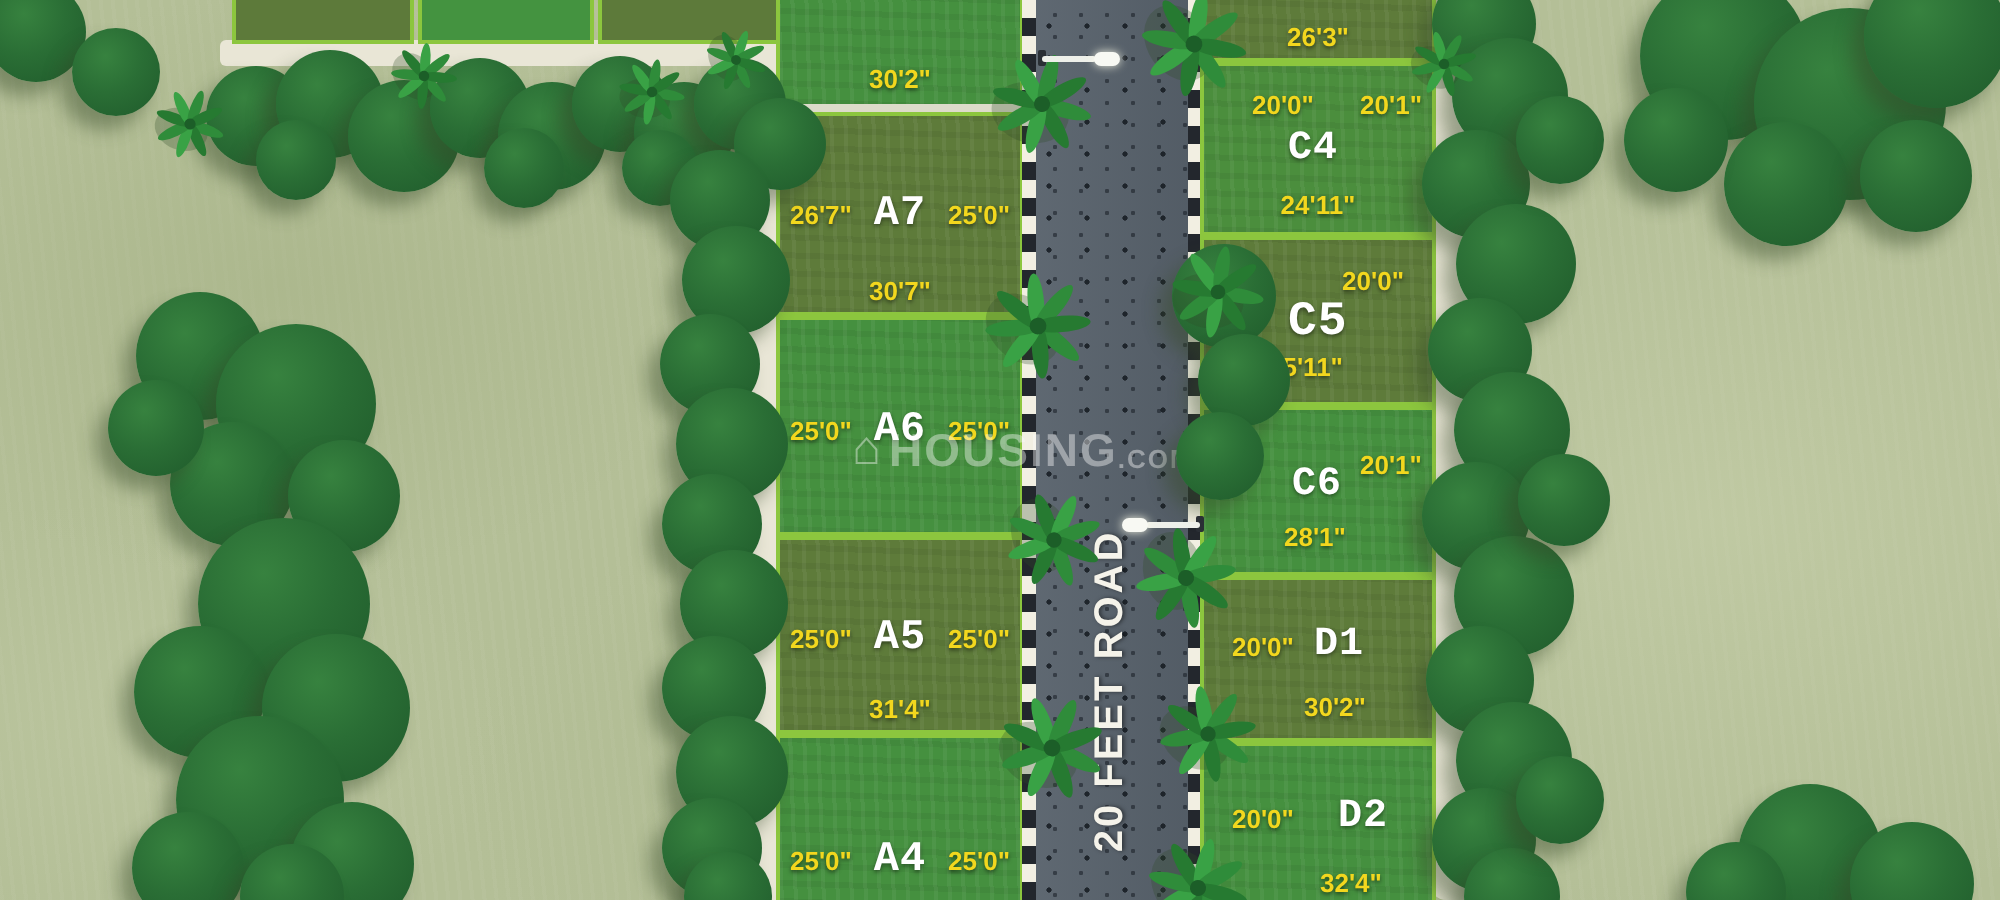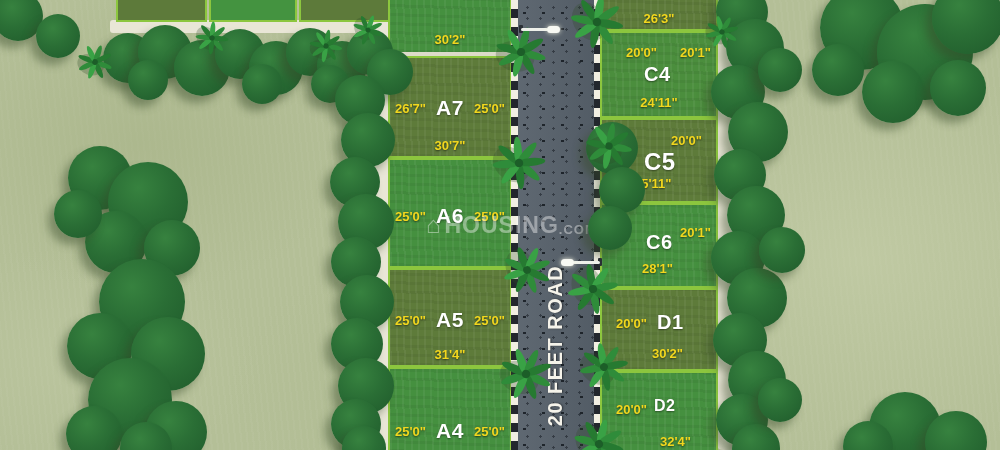--- a/index.html
+++ b/index.html
@@ -38,21 +38,21 @@
   }
   .plot.olive{background-color:#5e7b3a;}
   .plot.bright{background-color:#45903f;}
   .plot.med{background-color:#4b8e3d;}
   .dim{
     position:absolute; color:#f2d71e; font-weight:bold; font-size:13px;
     white-space:nowrap; text-shadow:0 1px 2px rgba(0,0,0,.55); z-index:3;
   }
   .plot-label{
     position:absolute; color:#ffffff; font-weight:bold; font-size:21px;
-    letter-spacing:.5px; white-space:nowrap; text-shadow:0 1px 2px rgba(0,0,0,.45); z-index:3;
+    letter-spacing:.5px; white-space:nowrap; text-shadow:0 1px 2px rgba(0,0,0,.45); z-index:3;font-family:Liberation Mono, monospace;
   }
   .mid-row{
     position:absolute; left:5px; right:5px; display:flex; align-items:center;
     justify-content:space-between; z-index:3;
   }
   .mid-row .dim{position:static;}
   .mid-row .plot-label{position:static;}
   .center-x{left:50%; transform:translateX(-50%);}
 
   
@@ -188,21 +188,21 @@
       <span class="dim" style="left:78px; top:20px">20'1"</span>
       <span class="dim" style="left:40px; top:56px">28'1"</span>
     </div>
     <div class="plot olive" style="top:288px; height:83px;">
       <span class="dim" style="left:14px; top:26px">20'0"</span>
       <span class="plot-label" style="left:55px; top:21px; font-size:20px">D1</span>
       <span class="dim" style="left:50px; top:56px">30'2"</span>
     </div>
     <div class="plot bright" style="top:371px; height:83px;">
       <span class="dim" style="left:14px; top:29px">20'0"</span>
-      <span class="plot-label" style="left:52px; top:24px; font-size:16px">D2</span>
+      <span class="plot-label" style="left:67px; top:24px; font-size:20px">D2</span>
       <span class="dim" style="left:58px; top:61px">32'4"</span>
     </div>
   </div>
 
   <div id="watermark">
     <span class="wm-icon">⌂</span>
     <span class="wm-text">HOUSING</span>
     <span class="wm-suffix">.COM</span>
   </div>
 

